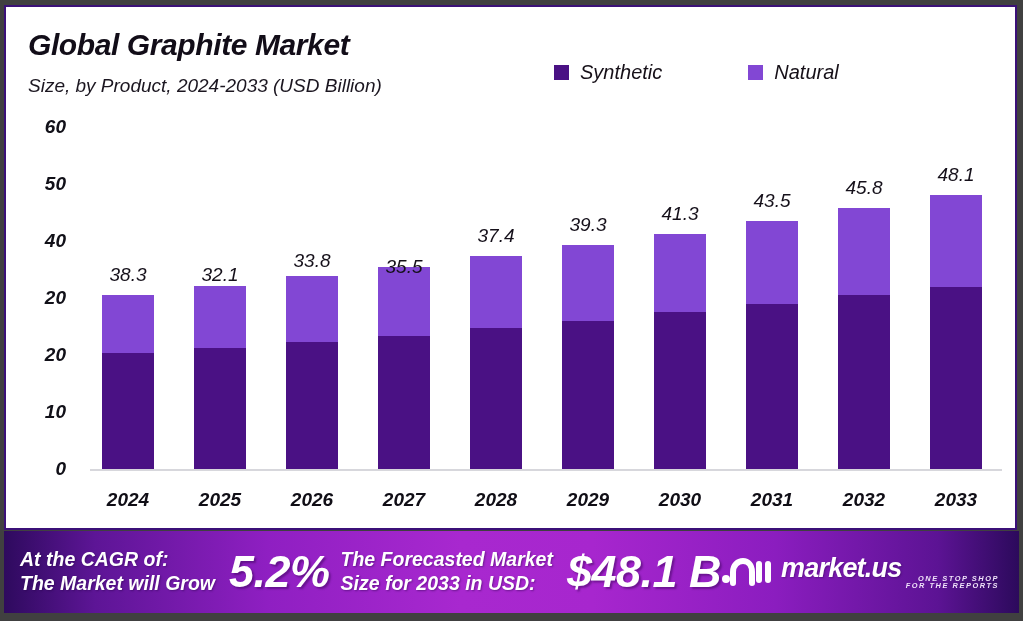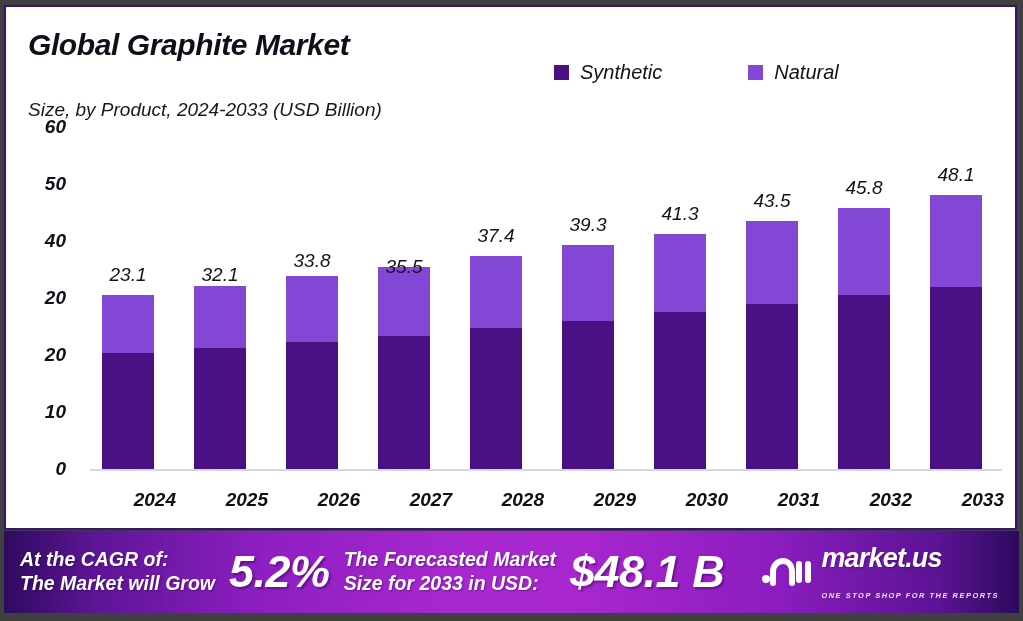--- a/index.html
+++ b/index.html
@@ -41,21 +41,20 @@
     white-space: nowrap;
   }
   .subtitle {
     position: absolute;
     left: 22px;
     top: 68px;
     font-size: 19px;
     font-weight: normal;
     color: #1b1620;
     white-space: nowrap;
-    margin-top: 24px;
   }
   
   .legend {
     position: absolute;
     left: 548px;
     top: 54px;
     display: flex;
     align-items: center;
     gap: 86px;
   }
@@ -128,21 +127,21 @@
     position: absolute;
     width: 96px;
     text-align: center;
     font-size: 19px;
     color: #15101a;
     white-space: nowrap;
   }
   .xlabel {
     position: absolute;
     width: 96px;
-    text-align: right;
+    text-align: center;
     top: 482px;
     font-size: 19px;
     font-weight: bold;
     color: #100e16;
   }
   
   .banner {
     position: absolute;
     left: 4px;
     top: 531px;
@@ -181,21 +180,21 @@
   .stat-gap { width: 14px; }
   
   .logo {
     display: flex;
     align-items: center;
     margin-left: auto;
     margin-right: 10px;
     gap: 10px;
   }
   .logo-mark { display: block; }
-  .logo-text { display: flex; flex-direction: column; line-height: 1; }
+  .logo-text { display: flex; flex-direction: row; line-height: 1; text-align: right; }
   .logo-name {
     color: #ffffff;
     font-size: 27px;
     font-weight: bold;
     letter-spacing: -0.8px;
     text-shadow: 1px 1px 2px rgba(40,0,70,.4);
   }
   .logo-tagline {
     color: #f0e3fa;
     font-size: 7.4px;
@@ -234,21 +233,21 @@
           <div class="ytick" style="top: 234px;">40</div>
           <div class="ytick" style="top: 177px;">50</div>
           <div class="ytick" style="top: 120px;">60</div>
         </div>
       <div class="axis-line"></div>
       <div class="bars" id="bars-root">
           <div class="bar" style="left: 96px; bottom: 63px; height: 173.85px;">
             <div class="seg-natural" style="height: 57.57px; background: rgb(130, 71, 212);"></div>
             <div class="seg-synthetic" style="height: 116.28px; background: rgb(74, 17, 132);"></div>
           </div>
-          <div class="bar-total" style="left: 74px; top: 257.15px;">23.1</div>
+          <div class="bar-total" style="left: 74px; top: 257.15px;">38.3</div>
           <div class="xlabel" style="left: 74px;">2024</div>
           <div class="bar" style="left: 188px; bottom: 63px; height: 182.97px;">
             <div class="seg-natural" style="height: 62.13px; background: rgb(130, 71, 212);"></div>
             <div class="seg-synthetic" style="height: 120.84px; background: rgb(74, 17, 132);"></div>
           </div>
           <div class="bar-total" style="left: 166px; top: 257px;">32.1</div>
           <div class="xlabel" style="left: 166px;">2025</div>
           <div class="bar" style="left: 280px; bottom: 63px; height: 192.66px;">
             <div class="seg-natural" style="height: 65.55px; background: rgb(130, 71, 212);"></div>
             <div class="seg-synthetic" style="height: 127.11px; background: rgb(74, 17, 132);"></div>

